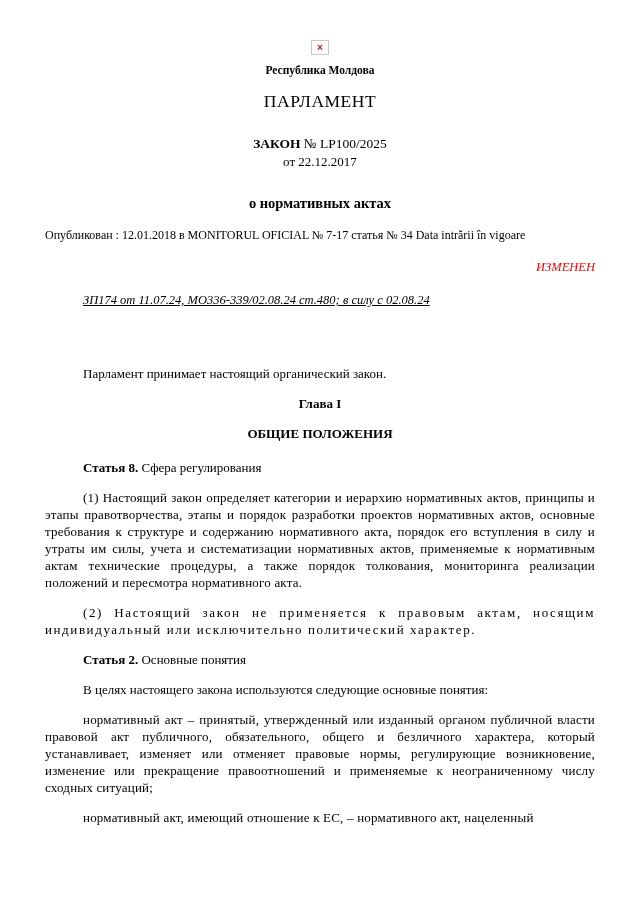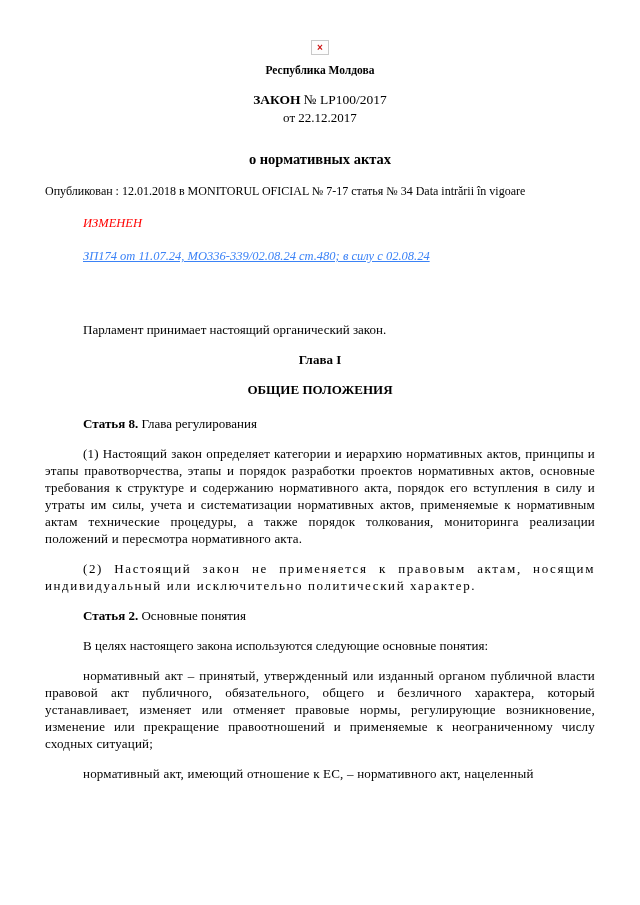--- a/index.html
+++ b/index.html
@@ -38,24 +38,25 @@
   .law-date { font-size: 13px; line-height: 18px; margin-bottom: 24px; }
   .doc-title { font-weight: bold; font-size: 14.5px; margin-bottom: 16px; }
 
   .published { font-size: 12px; margin: 0 0 17px 0; }
 
   .amended {
     color: #ff0000;
     font-style: italic;
     font-size: 12.5px;
     margin: 0 0 15px 38px;
+    text-align: right;
   }
   .amend-link-wrap { margin: 0 0 0 38px; }
   .amend-link {
-    color: #3b82f6;
+    color: #000000;
     font-style: italic;
     font-size: 12.5px;
     text-decoration: underline;
     cursor: pointer;
   }
 
   p.para {
     font-size: 13px;
     line-height: 17px;
     margin: 0 0 13px 0;
@@ -81,39 +82,40 @@
 </head>
 <body>
 
 <div class="page">
 
   <div class="center">
     <div class="broken-img">
       <span class="bx">×</span>
     </div>
     <div class="country">Республика Молдова</div>
-    <div class="law-line"><span class="lbl">ЗАКОН</span><span> № LP100/2017</span></div>
+    <div class="institution">ПАРЛАМЕНТ</div>
+    <div class="law-line"><span class="lbl">ЗАКОН</span><span> № LP100/2025</span></div>
     <div class="law-date">от 22.12.2017</div>
     <div class="doc-title">о нормативных актах</div>
   </div>
 
   <p class="published">Опубликован : 12.01.2018 в MONITORUL OFICIAL № 7-17 статья № 34 Data intrării în vigoare</p>
 
   <p class="amended">ИЗМЕНЕН</p>
 
   <p class="amend-link-wrap">
     <a href="#" class="amend-link">ЗП174 от 11.07.24, MO336-339/02.08.24 ст.480; в силу с 02.08.24</a>
   </p>
 
   <p class="para intro-gap">Парламент принимает настоящий органический закон.</p>
 
   <p class="chapter">Глава I</p>
   <p class="chapter-title">ОБЩИЕ ПОЛОЖЕНИЯ</p>
 
-  <p class="para"><span class="b">Статья 8.</span><span> Глава регулирования</span></p>
+  <p class="para"><span class="b">Статья 8.</span><span> Сфера регулирования</span></p>
 
   <p class="para just sp1">(1) Настоящий закон определяет категории и иерархию нормативных актов, принципы и этапы правотворчества, этапы и порядок разработки проектов нормативных актов, основные требования к структуре и содержанию нормативного акта, порядок его вступления в силу и утраты им силы, учета и систематизации нормативных актов, применяемые к нормативным актам технические процедуры, а также порядок толкования, мониторинга реализации положений и пересмотра нормативного акта.</p>
 
   <p class="para just sp2">(2) Настоящий закон не применяется к правовым актам, носящим индивидуальный или исключительно политический характер.</p>
 
   <p class="para"><span class="b">Статья 2.</span><span> Основные понятия</span></p>
 
   <p class="para">В целях настоящего закона используются следующие основные понятия:</p>
 
   <p class="para just sp1"><span class="i">нормативный акт</span><span> – принятый, утвержденный или изданный органом публичной власти правовой акт публичного, обязательного, общего и безличного характера, который устанавливает, изменяет или отменяет правовые нормы, регулирующие возникновение, изменение или прекращение правоотношений и применяемые к неограниченному числу сходных ситуаций;</span></p>

